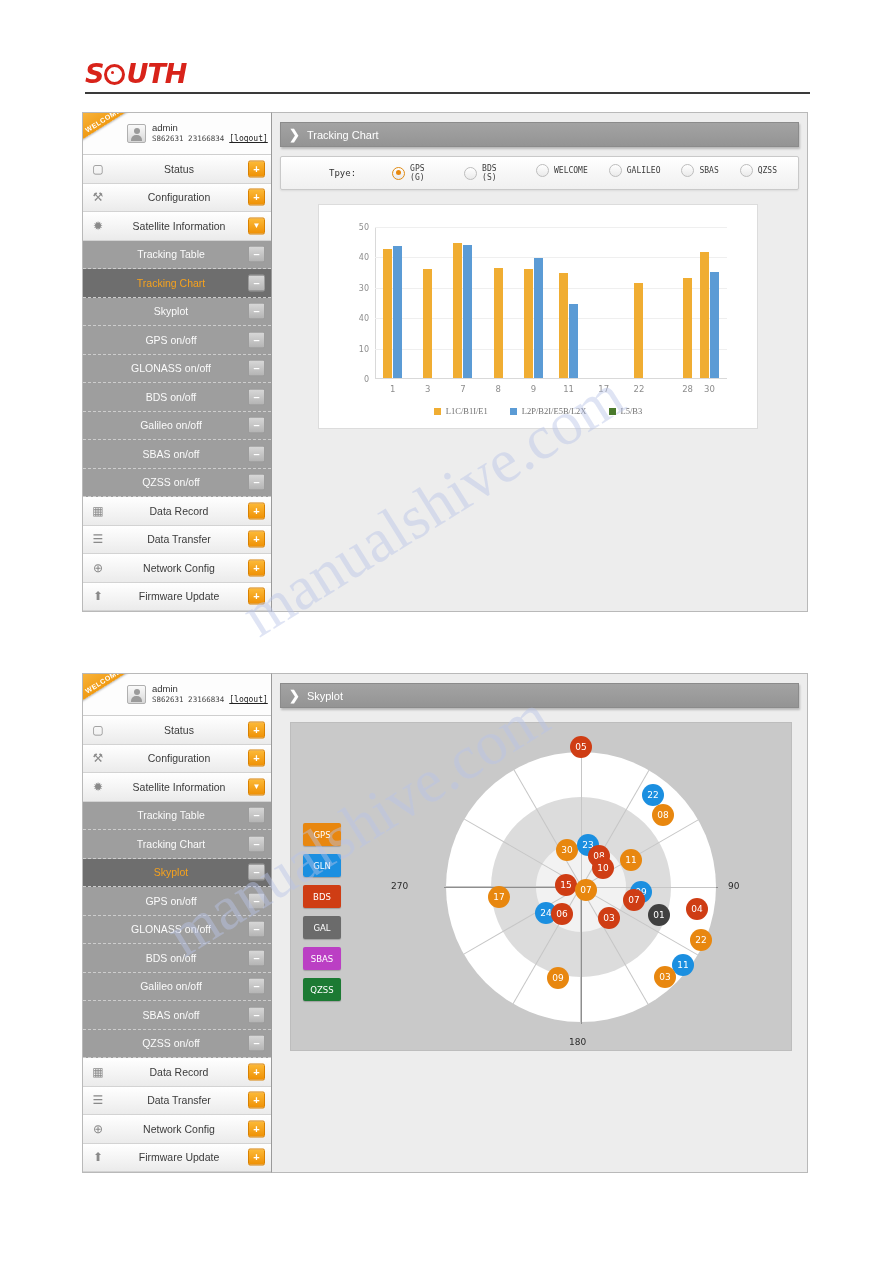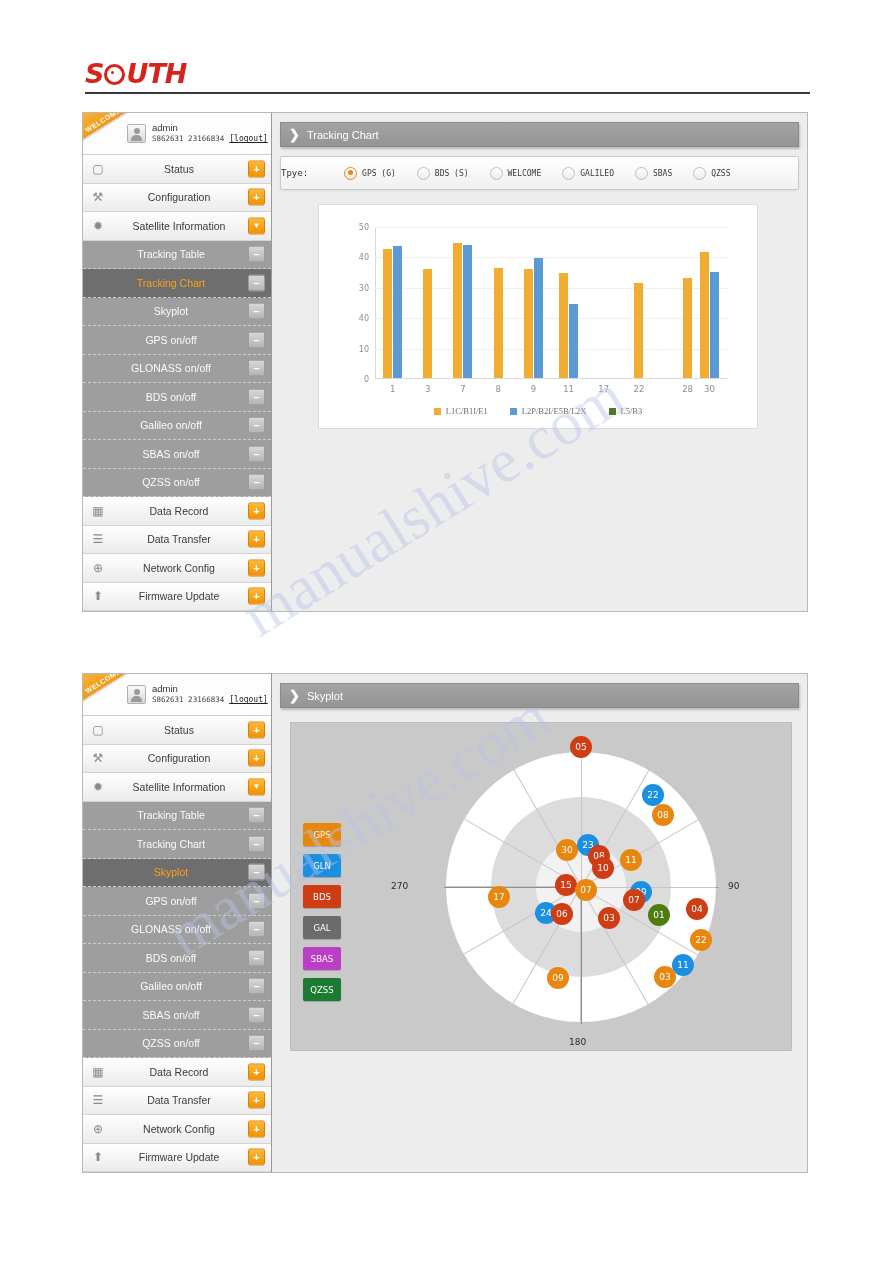--- a/index.html
+++ b/index.html
@@ -144,21 +144,21 @@
   }
   .type-bar{
     margin-top:9px;height:32px;
     background:linear-gradient(180deg,#ffffff,#f0f0f0);
     border:1px solid #c9c9c9;border-radius:2px;
     display:flex;align-items:center;
     box-shadow:0 1px 2px rgba(0,0,0,.08);
   }
   .type-label{
     font-family:"DejaVu Sans Mono", monospace;
-    font-size:9px;color:#333;margin-right:12px;
+    font-size:9px;color:#333;margin-left:48px;margin-right:12px;
   }
   .radio-item{display:flex;align-items:center;margin-right:21px;}
   .radio{
     width:11px;height:11px;border-radius:50%;
     background:linear-gradient(180deg,#ffffff,#eaeaea);
     border:1px solid #bdbdbd;margin-right:5px;flex:none;position:relative;
   }
   .radio.on{border:1px solid #e08b14;}
   .radio.on::after{
     content:"";position:absolute;left:2.5px;top:2.5px;width:5px;height:5px;
@@ -614,21 +614,21 @@
             <div class="sat" style="background: rgb(207, 61, 20); left: 172px; top: 131px;">10</div>
             <div class="sat" style="background: rgb(232, 135, 15); left: 200px; top: 123px;">11</div>
             <div class="sat" style="background: rgb(207, 61, 20); left: 135px; top: 148px;">15</div>
             <div class="sat" style="background: rgb(232, 135, 15); left: 155px; top: 153px;">07</div>
             <div class="sat" style="background: rgb(232, 135, 15); left: 68px; top: 160px;">17</div>
             <div class="sat" style="background: rgb(27, 143, 224); left: 115px; top: 176px;">24</div>
             <div class="sat" style="background: rgb(207, 61, 20); left: 131px; top: 177px;">06</div>
             <div class="sat" style="background: rgb(27, 143, 224); left: 210px; top: 155px;">09</div>
             <div class="sat" style="background: rgb(207, 61, 20); left: 203px; top: 163px;">07</div>
             <div class="sat" style="background: rgb(207, 61, 20); left: 178px; top: 181px;">03</div>
-            <div class="sat" style="background: #4d7c0f; left: 228px; top: 178px;">01</div>
+            <div class="sat" style="background: #404040; left: 228px; top: 178px;">01</div>
             <div class="sat" style="background: rgb(207, 61, 20); left: 266px; top: 172px;">04</div>
             <div class="sat" style="background: rgb(232, 135, 15); left: 270px; top: 203px;">22</div>
             <div class="sat" style="background: rgb(27, 143, 224); left: 252px; top: 228px;">11</div>
             <div class="sat" style="background: rgb(232, 135, 15); left: 234px; top: 240px;">03</div>
             <div class="sat" style="background: rgb(232, 135, 15); left: 127px; top: 241px;">09</div>
           </div>
       </div>
     </div>
   </div>
 </div>

